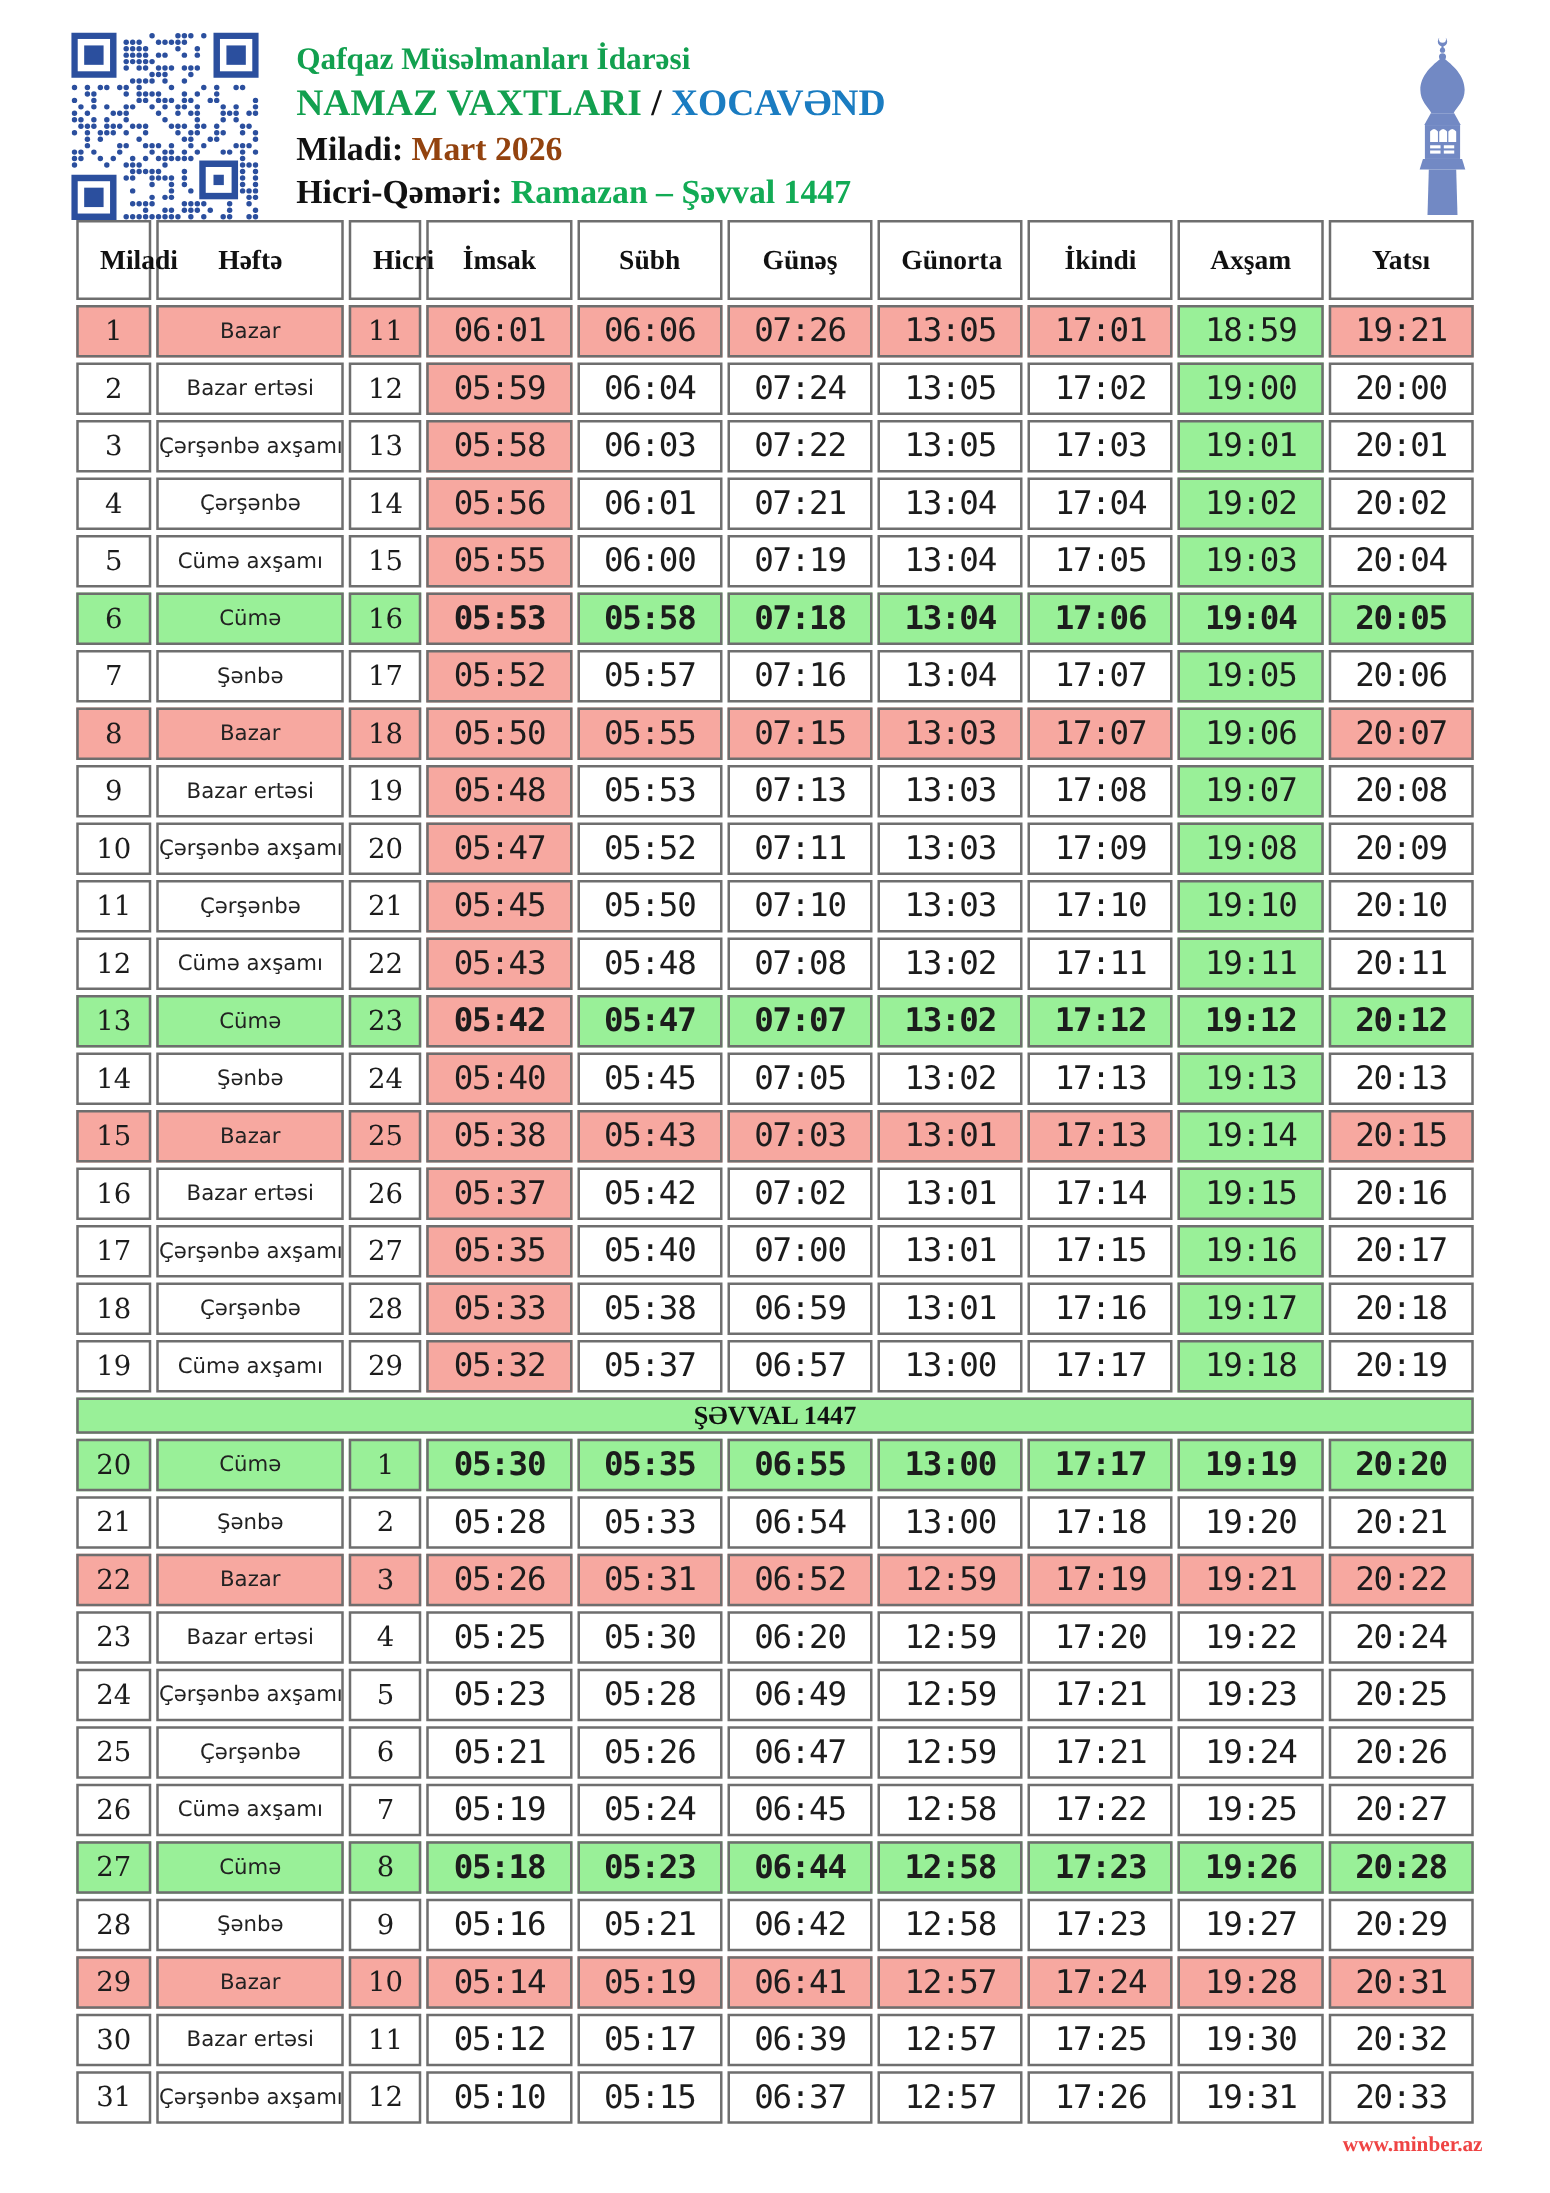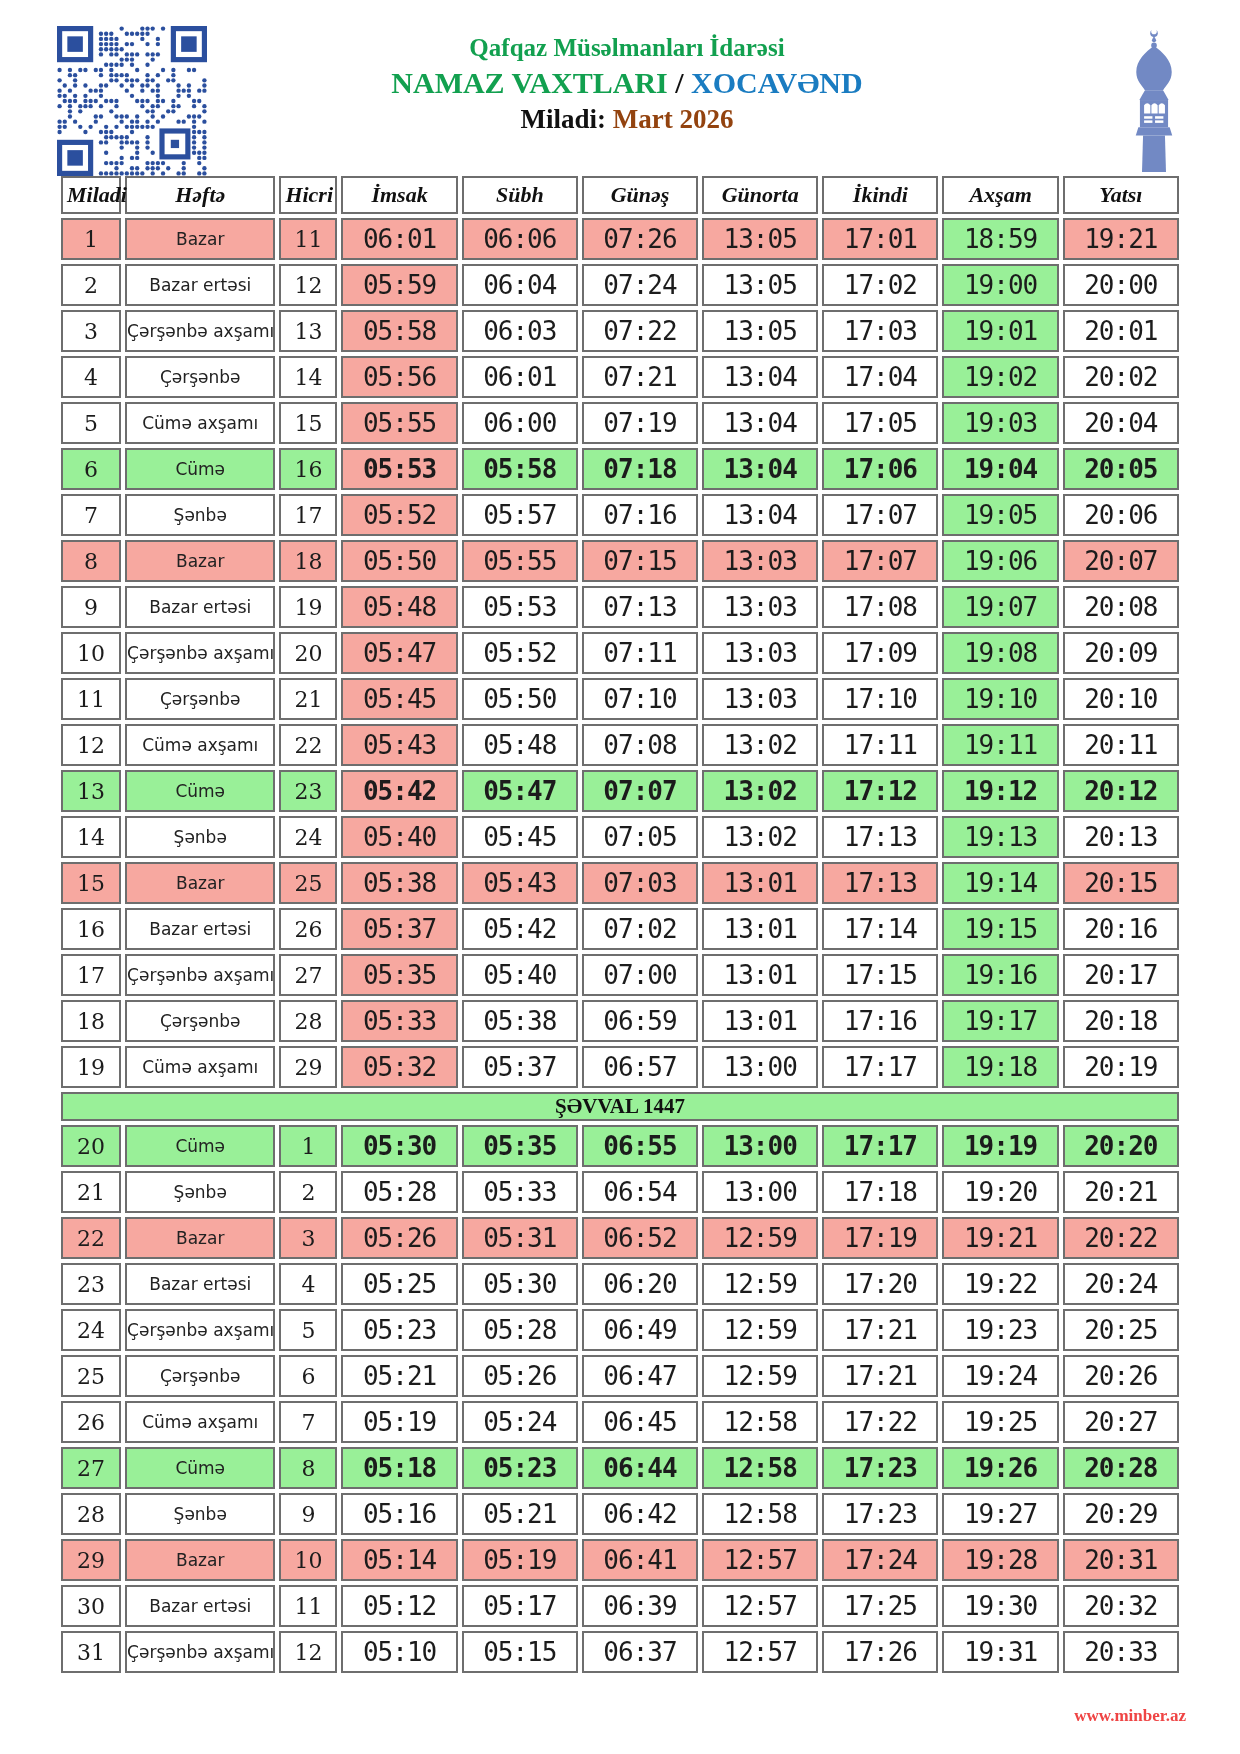--- a/index.html
+++ b/index.html
@@ -5,37 +5,37 @@
   html,body{margin:0;padding:0;background:#ffffff;}
   .page{
     width:1240px;height:1754px;position:relative;box-sizing:border-box;
     background:#ffffff;font-family:"Liberation Serif",serif;color:#1c1c1c;
     padding:26px 57px 0 57px;overflow:hidden;
   }
   
   .top{position:relative;height:146px;}
   .qr{position:absolute;left:0;top:0;width:150px;height:150px;}
   .minaret{position:absolute;right:-4px;top:0;width:66px;height:146px;}
-  .titles{position:absolute;left:180px;width:780px;top:6px;text-align:center;}
+  .titles{position:absolute;left:180px;width:780px;top:6px;}
   .org-line{font-size:25px;font-weight:bold;color:var(--title-green,#12a04f);line-height:32px;}
   .main-line{font-size:30px;font-weight:bold;line-height:38px;color:#111;}
   .main-line .t-green{color:var(--title-green,#12a04f);}
   .main-line .t-blue{color:var(--city-blue,#1a7cc1);}
   .mid-line{font-size:27px;font-weight:bold;line-height:34px;color:#111;}
   .mid-line .t-brown{color:var(--month-brown,#93430f);}
   .mid-line .t-green2{color:var(--hicri-green,#12ab55);}
   
   table.ptable{
     width:1126px;table-layout:fixed;
     border-collapse:separate;border-spacing:4px;margin:0 auto;
   }
   .ptable th{
     height:22px;background:#ffffff;border:2px solid #6e6e6e;
     font-family:"Liberation Serif",serif;font-weight:bold;font-size:22px;
-    padding:4px;color:#111;font-style:italic;
+    padding:17px;color:#111;
   }
   .ptable td{
     height:38px;border:2px solid #6e6e6e;text-align:center;vertical-align:middle;
     padding:0;background:#ffffff;overflow:hidden;white-space:nowrap;
   }
   .ptable td.banner{
     height:22px;background:var(--row-green,#99f098);
     font-family:"Liberation Serif",serif;font-weight:bold;font-size:21px;color:#111;
   }
   .ptable td.num{font-family:"DejaVu Serif",serif;font-size:22px;}
@@ -342,20 +342,21 @@
         <rect x="10" y="120" width="15" height="15" fill="#2b4f9e"></rect>
         <rect x="99" y="99" width="30" height="30" fill="#2b4f9e"></rect>
         <rect x="104" y="104" width="20" height="20" fill="#ffffff"></rect>
         <rect x="110" y="110" width="8" height="8" fill="#2b4f9e"></rect>
       </svg>
 
     <div class="titles">
       <div class="org-line">Qafqaz Müsəlmanları İdarəsi</div>
       <div class="main-line"><span class="t-green">NAMAZ VAXTLARI</span><span> / </span><span class="t-blue">XOCAVƏND</span></div>
       <div class="mid-line"><span>Miladi: </span><span class="t-brown">Mart 2026</span></div>
+      <div class="mid-line"><span>Hicri-Qəməri: </span><span class="t-green2">Ramazan – Şəvval 1447</span></div>
     </div>
 
     <svg class="minaret" viewBox="0 0 60 140" aria-hidden="true">
       <g fill="var(--minaret-blue,#7289c4)">
 
         <circle cx="30" cy="7" r="3.6"></circle>
         <circle cx="30" cy="5.2" r="2.7" fill="#ffffff"></circle>
         <rect x="29.2" y="8.5" width="1.6" height="4"></rect>
         <circle cx="30" cy="13.6" r="2"></circle>
         <circle cx="30" cy="18.6" r="2.7"></circle>

